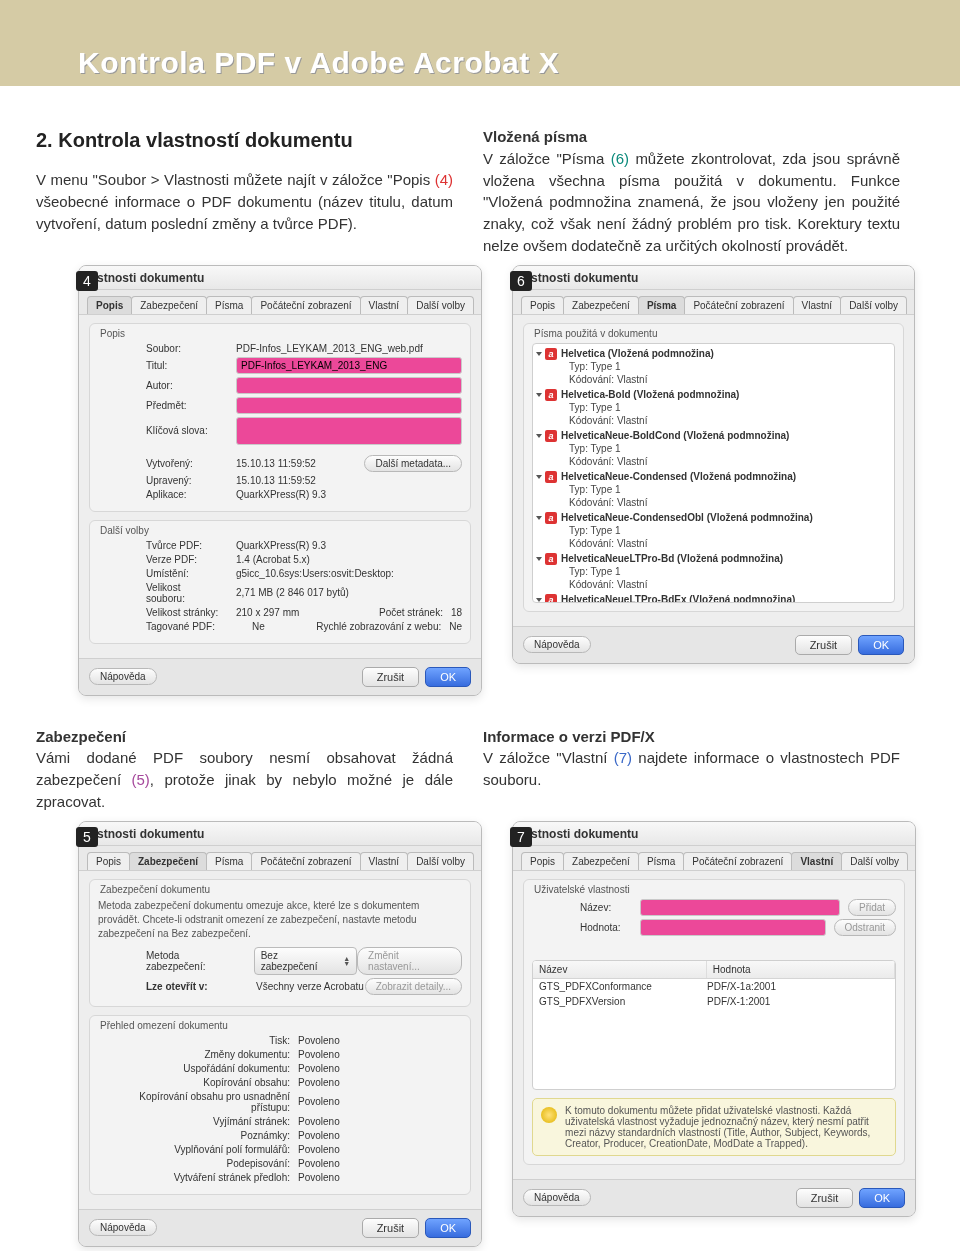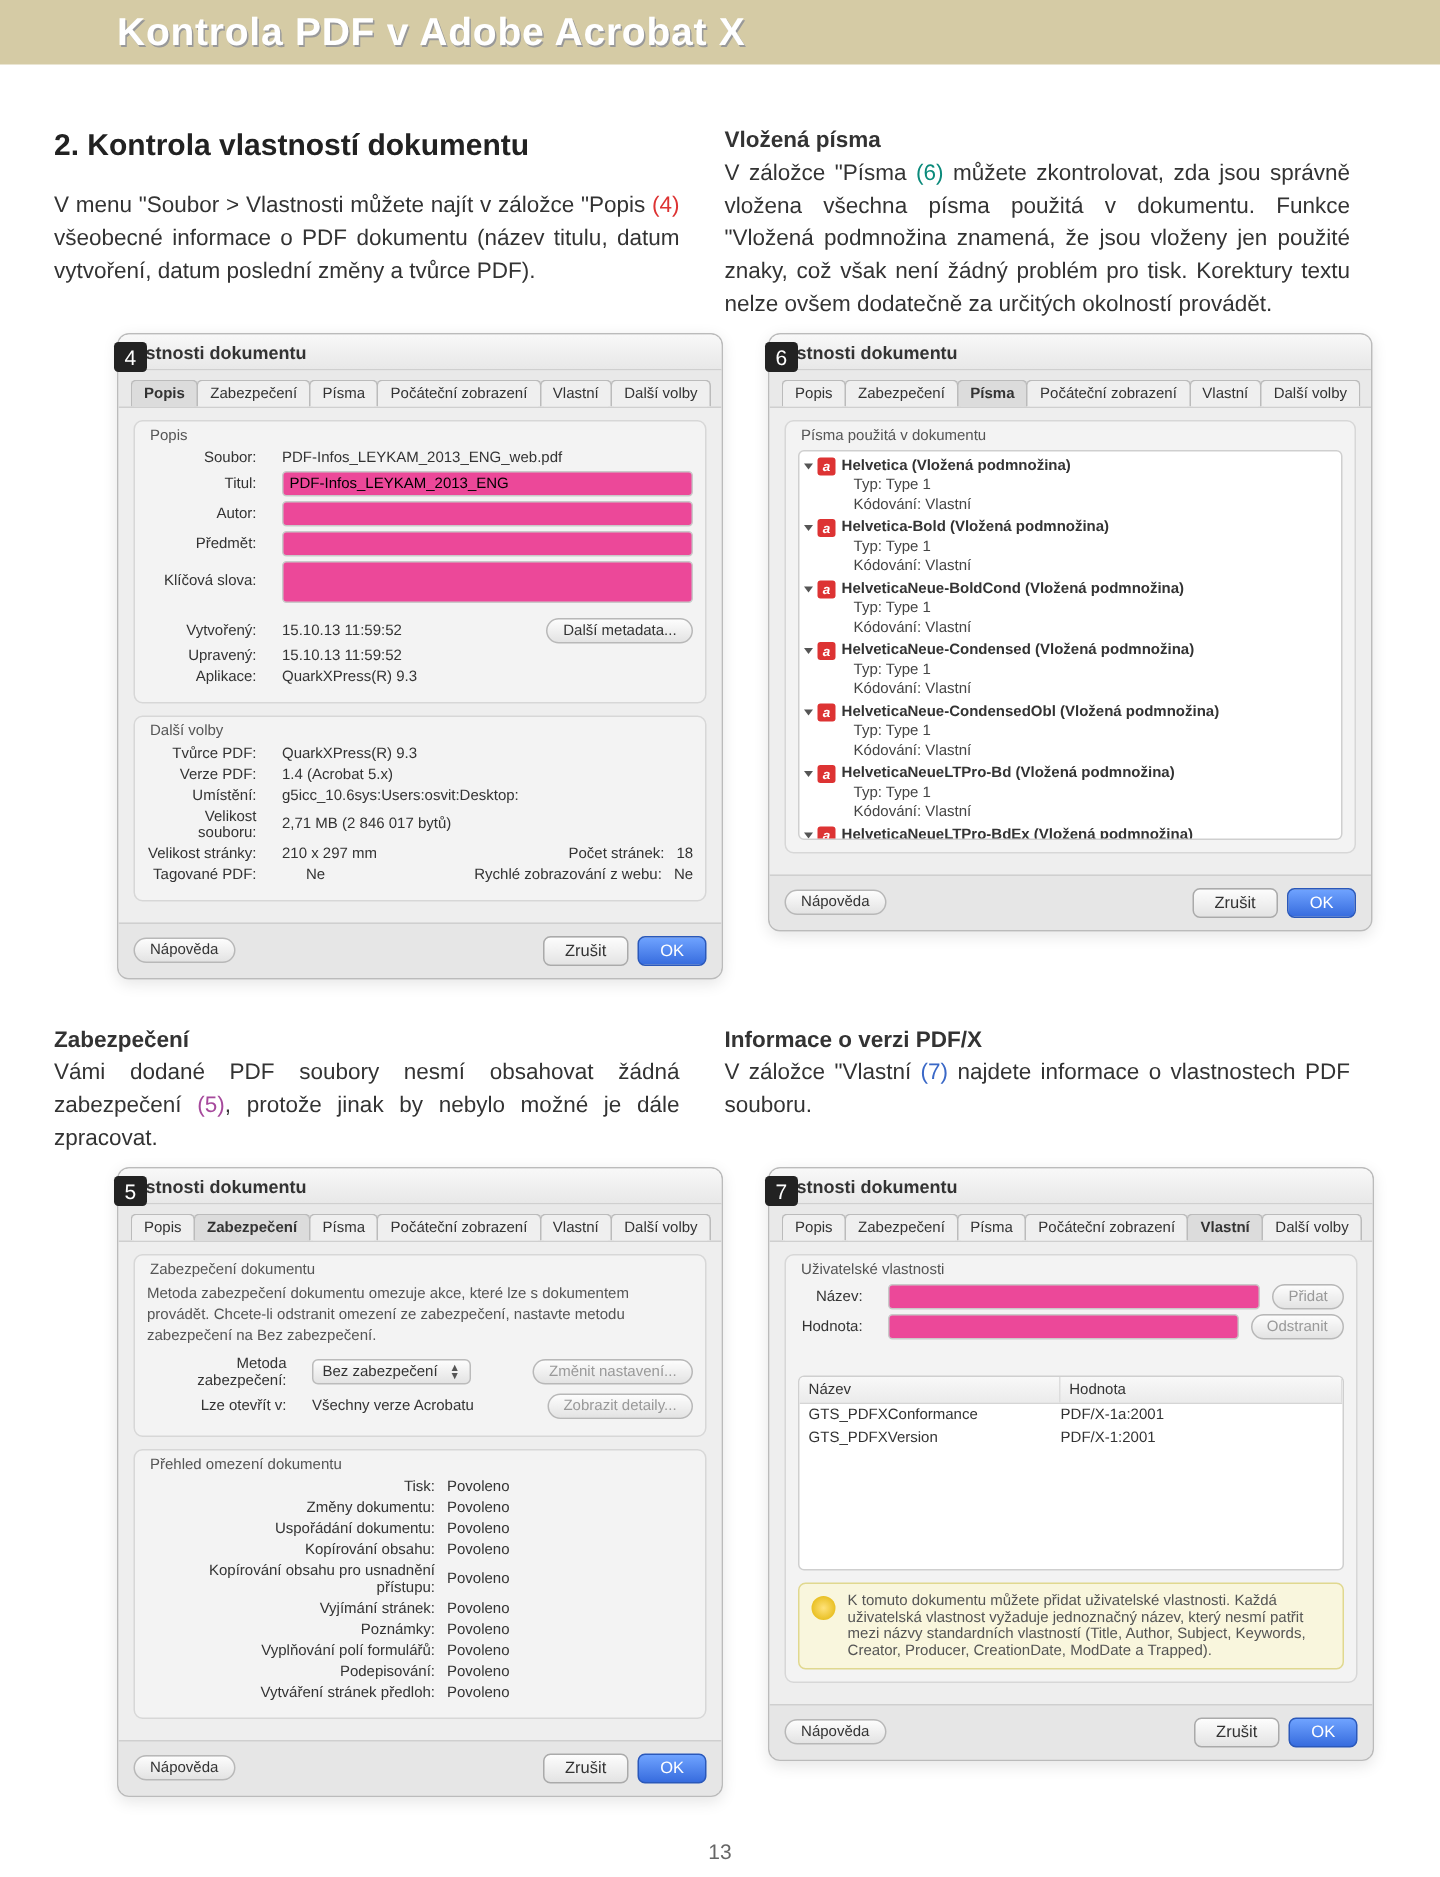--- a/index.html
+++ b/index.html
@@ -1,19 +1,19 @@
 <!DOCTYPE html>
 <html><head>
 <meta charset="utf-8">
 <style>
   * { box-sizing: border-box; margin: 0; padding: 0; }
   body { background: #fff; font-family: Arial, Helvetica, sans-serif; width: 960px; margin: 0 auto; color: #333; }
   .page { padding: 0 0 30px 0; }
   .header-band { background: #d5cba5; padding: 6px 0 6px 78px; }
-  .header-title { font-size: 26px; color: #fff; font-weight: bold; text-shadow: 1px 1px 0 #999; letter-spacing: .5px; }
+  .header-title { font-size: 30px; color: #fff; font-weight: bold; text-shadow: 1px 1px 0 #999; letter-spacing: .5px; margin-top: 40px; }
   .content { padding: 40px 60px 0 36px; }
   .two-col { display: flex; gap: 30px; }
   .col { flex: 1; font-size: 15px; line-height: 1.45; text-align: justify; }
   .section-title { font-size: 20px; font-weight: bold; color: #222; margin-bottom: 4px; }
   .bold { font-weight: bold; }
   .red { color: #d33; }
   .teal { color: #0b8a7b; }
   .purple { color: #a6499c; }
   .blue { color: #3a68c7; }
   .figrow { display: flex; gap: 30px; margin-top: 8px; padding: 0 60px 0 78px; }
@@ -21,21 +21,21 @@
   .badge { position: absolute; left: -2px; top: 6px; background: #222; color: #fff; font-size: 14px; padding: 2px 7px; border-radius: 3px; z-index: 5;}
   .dialog { border: 1px solid #bbb; border-radius: 8px; background: linear-gradient(#f1f1f1,#e5e5e5); font-size: 10px; color: #333; box-shadow: 0 3px 10px rgba(0,0,0,.1); position: relative; overflow: hidden;}
   .dlg-title { text-align: left; font-weight: bold; font-size: 12px; padding: 5px 0 4px; background: linear-gradient(#f8f8f8,#e8e8e8); border-bottom: 1px solid #cfcfcf;}
   .tabs { display: flex; gap: 0; padding: 6px 8px 0; background: #e9e9e9; border-bottom: 1px solid #cfcfcf;}
   .tab { border: 1px solid #bbb; border-bottom: none; background: #efefef; padding: 3px 8px; margin-right: -1px; border-radius: 4px 4px 0 0; white-space: nowrap; font-size: 10px; cursor: pointer;}
   .tab.active { background: #dcdcdc; font-weight: bold; }
   .panel { background: #eee; padding: 8px 10px 6px; }
   .group { background: #f3f3f3; border: 1px solid #d7d7d7; border-radius: 6px; padding: 6px 8px 8px; margin-bottom: 8px;}
   .group-title { font-size: 10px; color: #555; margin: -2px 0 4px; padding: 0 2px;}
   .kv { display: flex; align-items: center; margin: 3px 0;}
-  .kv .k { width: 90px; text-align: right; padding-right: 17px; color: #333;}
+  .kv .k { width: 90px; text-align: left; padding-right: 17px; color: #333; margin-left: 48px;}
   .kv .kw { width: 180px; text-align: right; padding-right: 8px; color: #333;}
   .kv .v { flex: 1; }
   .kv input[type=text] { width: 100%; border: 1px solid #c9c9c9; border-radius: 3px; padding: 2px 4px; font-size: 10px; height: 17px; background: #ec4899;}
   .mini-btn { border: 1px solid #b8b8b8; background: linear-gradient(#fdfdfd,#e3e3e3); border-radius: 10px; padding: 2px 10px; font-size: 10px; cursor: pointer;}
   .mini-btn.disabled { color: #999; cursor: default; }
   .footer-btns { display: flex; align-items: center; padding: 8px 10px; background: #e6e6e6; border-top: 1px solid #cfcfcf;}
   .footer-btns .spacer { flex: 1;}
   .btn { border: 1px solid #aaa; background: linear-gradient(#fdfdfd,#e3e3e3); border-radius: 5px; padding: 3px 14px; font-size: 11px; margin-left: 6px; cursor: pointer;}
   .btn.primary { background: linear-gradient(#6fa3ff,#376cde); color: #fff; border-color: #2a58ba;}
   .fontlist { background: #fff; border: 1px solid #cfcfcf; border-radius: 4px; padding: 4px 6px 4px 4px; height: 260px; overflow: hidden;}
@@ -301,21 +301,21 @@
                   <span>Bez zabezpečení</span>
                   <span class="arrows">
                     <span>▲</span>
                     <span>▼</span>
                   </span>
                 </div>
               <div style="flex:1"></div>
               <span class="mini-btn disabled">Změnit nastavení...</span>
             </div>
             <div class="kv">
-                <div class="k" style="width:110px;">Lze otevřít v:</div>
+                <div class="k" style="width:110px;font-weight:bold;">Lze otevřít v:</div>
                 <div class="v">Všechny verze Acrobatu</div>
               <span class="mini-btn disabled">Zobrazit detaily...</span>
             </div>
           </div>
           <div class="group restrict">
             <div class="group-title">Přehled omezení dokumentu</div>
             <div id="restrict-rows">
                 <div class="kv">
                   <div class="kw">Tisk:</div>
                   <div class="v">Povoleno</div>

